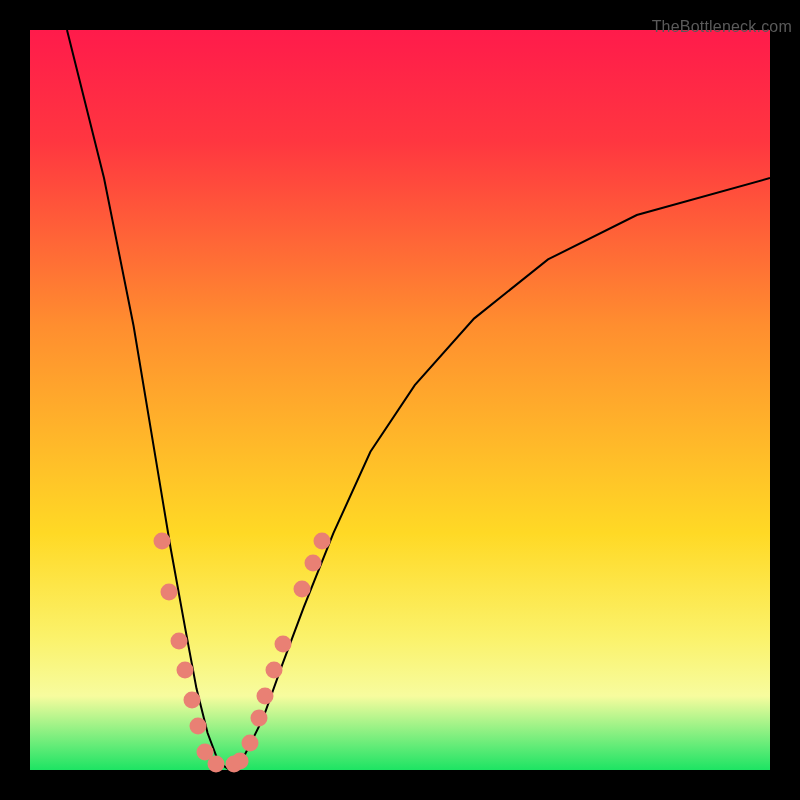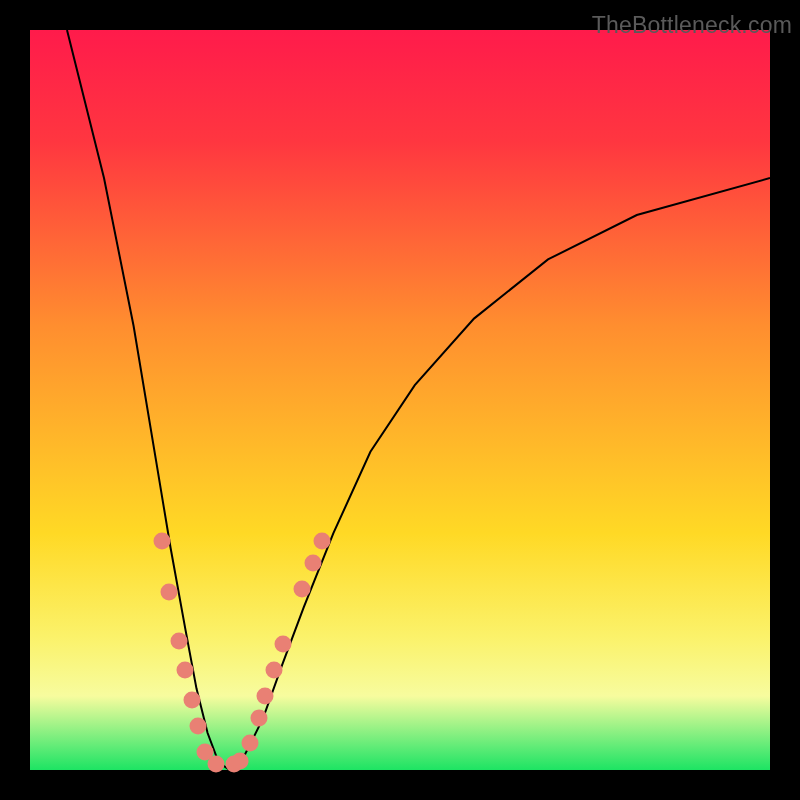--- a/index.html
+++ b/index.html
@@ -26,24 +26,24 @@
       var(--c-yellow) 68%,
       var(--c-yellowlight) 82%,
       var(--c-yellowpale) 90%,
       var(--c-green) 97%,
       var(--c-greenbright) 100%
     );
     overflow: hidden;
   }
   .watermark {
     position: absolute;
-    top: 12px;
+    top: 18px;
     right: 8px;
     color: #5a5a5a;
-    font-size: 23px;
+    font-size: 16px;
     font-weight: 500;
     letter-spacing: 0.2px;
     pointer-events: none;
     margin-left: 6px;
   }
   svg.curve {
     position: absolute;
     left: 30px;
     top: 30px;
     width: 740px;

